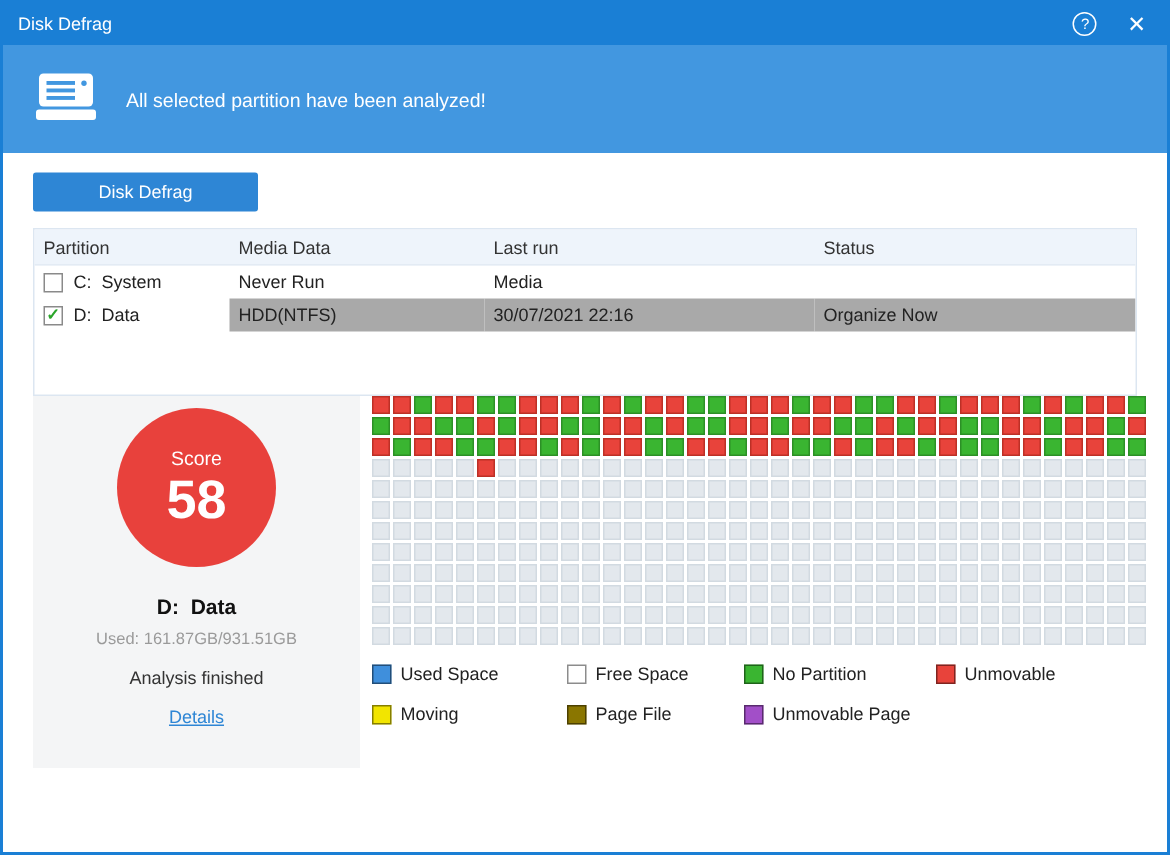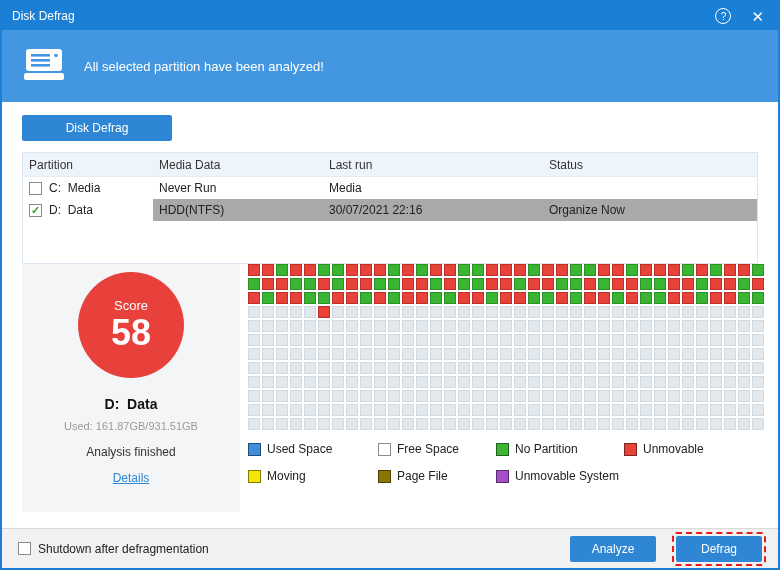--- a/index.html
+++ b/index.html
@@ -87,21 +87,21 @@
 
     <div class="table">
       <div class="thead" id="thead">
           <div class="th">Partition</div>
           <div class="th">Media Data</div>
           <div class="th">Last run</div>
           <div class="th">Status</div>
         </div>
       <div id="tbody">
           <div class="trow">
-            <div class="tcell part-cell"><span class="cb"></span><span>C:  Media</span></div>
+            <div class="tcell part-cell"><span class="cb"></span><span>C:  System</span></div>
             <div class="tcell gray">Never Run</div>
             <div class="tcell gray">Media</div>
           </div>
           <div class="trow selected">
             <div class="tcell part-cell"><span class="cb">✓</span><span>D:  Data</span></div>
             <div class="tcell gray">HDD(NTFS)</div>
             <div class="tcell gray">30/07/2021 22:16</div>
             <div class="tcell gray">Organize Now</div>
           </div>
         </div>
@@ -585,32 +585,21 @@
             <div class="legend-item">
               <span class="swatch" style="background: rgb(242, 229, 0);"></span>
               <span>Moving</span>
             </div>
             <div class="legend-item">
               <span class="swatch" style="background: rgb(138, 118, 0);"></span>
               <span>Page File</span>
             </div>
             <div class="legend-item">
               <span class="swatch" style="background: rgb(162, 79, 200);"></span>
-              <span>Unmovable System</span>
+              <span>Unmovable Page</span>
             </div>
           </div>
       </div>
     </div>
   </div>
 
-  <div class="footer">
-    <span class="shutdown">
-      <span class="cb"></span>
-      <span>Shutdown after defragmentation</span>
-    </span>
-    <span class="footer-spacer"></span>
-    <button class="btn analyze-btn">Analyze</button>
-    <span class="defrag-wrap">
-      <button class="btn">Defrag</button>
-    </span>
-  </div>
 
 </div>
 
 </body></html>

